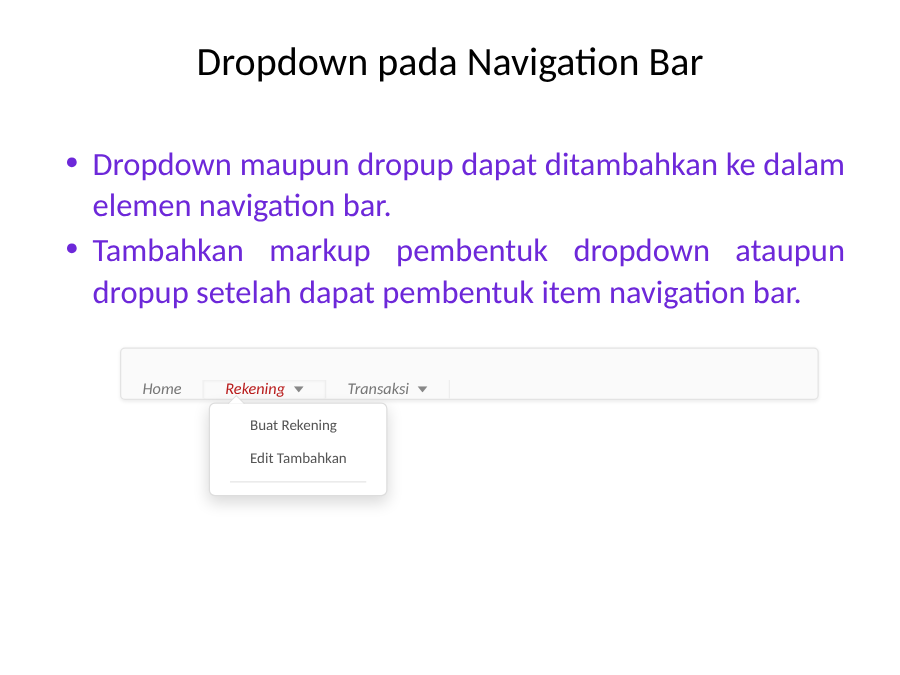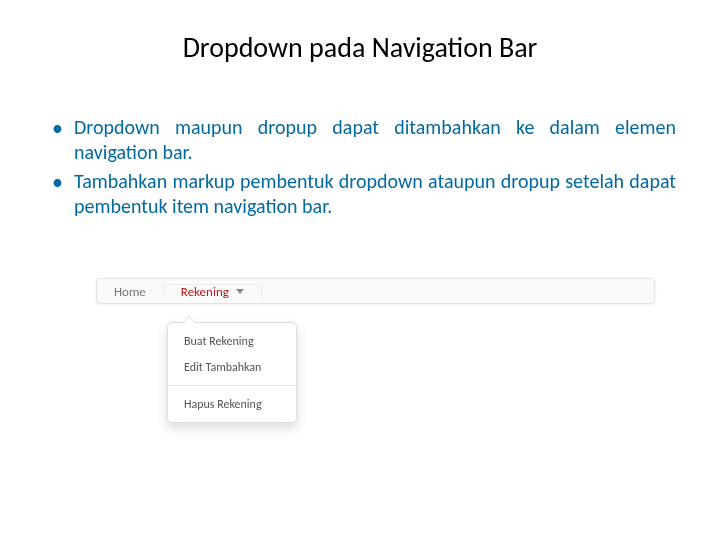--- a/index.html
+++ b/index.html
@@ -9,31 +9,31 @@
     background: #fff;
     font-family: Calibri, Arial, sans-serif;
     position: relative;
   }
   .title {
     position: absolute;
     top: 30px;
     left: 0;
     width: 100%;
     text-align: center;
-    font-size: 28px;
+    font-size: 32px;
     color: #000;
   }
   .bullets {
     position: absolute;
     top: 115px;
     left: 46px;
     width: 630px;
-    font-size: 20px;
+    font-size: 26px;
     line-height: 1.25;
-    color: #0369a1;
+    color: #6d28d9;
   }
   .bullets ul {
     list-style: none;
   }
   .bullets li {
     position: relative;
     padding-left: 28px;
     margin-bottom: 4px;
     text-align: justify;
   }
@@ -47,24 +47,25 @@
   .navbar-wrap {
     position: absolute;
     left: 96px;
     top: 278px;
     width: 559px;
   }
   .navbar {
     background: #fafafa;
     border: 1px solid #e3e3e3;
     border-radius: 4px;
-    height: 26px;
+    height: 42px;
     display: flex;
-    align-items: center;
+    align-items: flex-end;
     box-shadow: 0 1px 3px rgba(0,0,0,0.07);
+    font-style: italic;
   }
   .nav-item {
     display: flex;
     align-items: center;
     padding: 0 17px;
     font-size: 13px;
     color: #777;
     border-right: 1px solid #eee;
     cursor: pointer;
   }
@@ -79,21 +80,21 @@
   .caret svg { display: block; }
   .dropdown-menu {
     position: absolute;
     top: 44px;
     left: 71px;
     background: #fff;
     border: 1px solid #ddd;
     border-radius: 5px;
     min-width: 130px;
     box-shadow: 0 5px 12px rgba(0,0,0,0.15);
-    padding: 5px 0;
+    padding: 5px 16px;
   }
   .dropdown-menu::before {
     content: "";
     position: absolute;
     top: -7px;
     left: 14px;
     width: 0;
     height: 0;
     border-left: 7px solid transparent;
     border-right: 7px solid transparent;
@@ -140,21 +141,28 @@
       <span>Home</span>
     </div>
     <div class="nav-item active">
       <span>Rekening</span>
       <span class="caret">
         <svg width="8" height="5" viewBox="0 0 8 5">
             <path d="M0 0 L8 0 L4 5 Z" fill="#888"></path>
           </svg>
       </span>
     </div>
+    <div class="nav-item">
+      <span>Transaksi</span>
+      <span class="caret">
+        <svg width="8" height="5" viewBox="0 0 8 5">
+            <path d="M0 0 L8 0 L4 5 Z" fill="#888"></path>
+          </svg>
+      </span>
+    </div>
   </div>
 
   <div class="dropdown-menu">
     <div class="dropdown-item">Buat Rekening</div>
     <div class="dropdown-item">Edit Tambahkan</div>
     <div class="dropdown-divider"></div>
-    <div class="dropdown-item">Hapus Rekening</div>
   </div>
 </div>
 
 </body></html>

